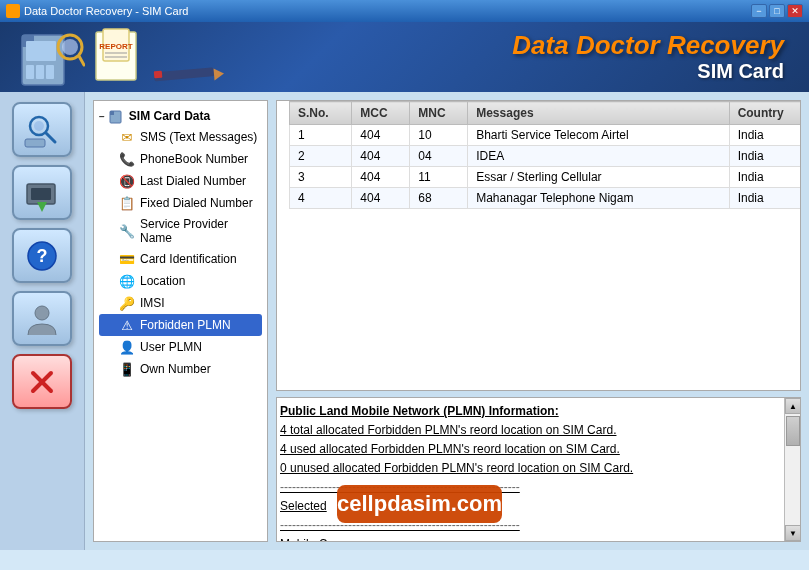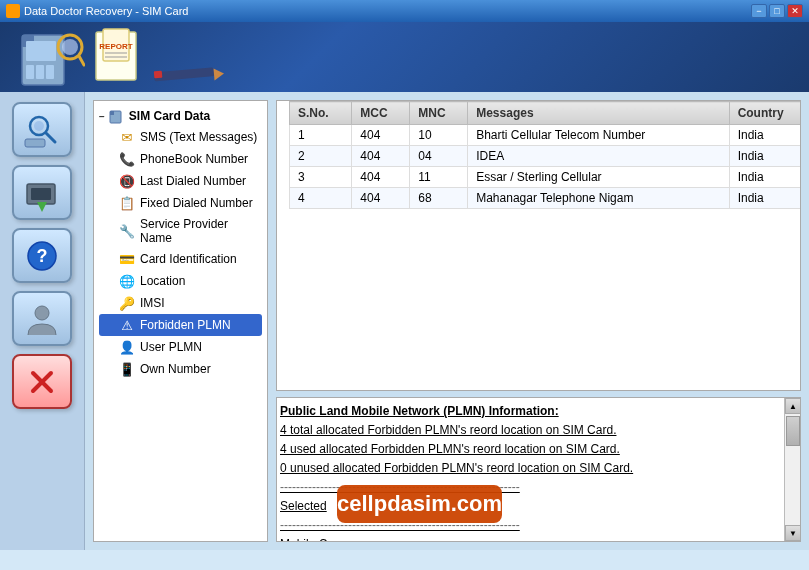--- a/index.html
+++ b/index.html
@@ -295,20 +295,24 @@
       <text x="25" y="22" text-anchor="middle" font-size="8" font-weight="bold" fill="#cc4400">REPORT</text>
       <line x1="14" y1="26" x2="36" y2="26" stroke="#999" stroke-width="1"></line>
       <line x1="14" y1="30" x2="36" y2="30" stroke="#999" stroke-width="1"></line>
     </svg>
 
     <svg width="80" height="25">
       <rect x="2" y="8" width="60" height="9" rx="2" fill="#334477" transform="rotate(-5, 30, 12)"></rect>
       <polygon points="62,6 72,12 62,18" fill="#cc8844" transform="rotate(-5, 67, 12)"></polygon>
       <rect x="2" y="9" width="8" height="7" rx="1" fill="#cc3333" transform="rotate(-5, 6, 12)"></rect>
     </svg>
+  </div>
+  <div class="header-title-area">
+    <div class="header-title-main">Data Doctor Recovery</div>
+    <div class="header-title-sub">SIM Card</div>
   </div>
 </div>
 
 <div class="main-content">
 
   <div class="sidebar-buttons">
 
     <div class="sidebar-btn">
       <svg width="38" height="38">
         <circle cx="16" cy="15" r="9" fill="none" stroke="#2266aa" stroke-width="2.5"></circle>
@@ -417,21 +421,21 @@
               <th>MNC</th>
               <th style="min-width: 200px;">Messages</th>
               <th>Country</th>
             </tr>
         </thead>
         <tbody id="table-body">
             <tr>
               <td>1</td>
               <td>404</td>
               <td>10</td>
-              <td>Bharti Cellular Telecom Number</td>
+              <td>Bharti Service Telecom Airtel</td>
               <td>India</td>
             </tr>
             <tr>
               <td>2</td>
               <td>404</td>
               <td>04</td>
               <td>IDEA</td>
               <td>India</td>
             </tr>
             <tr>

